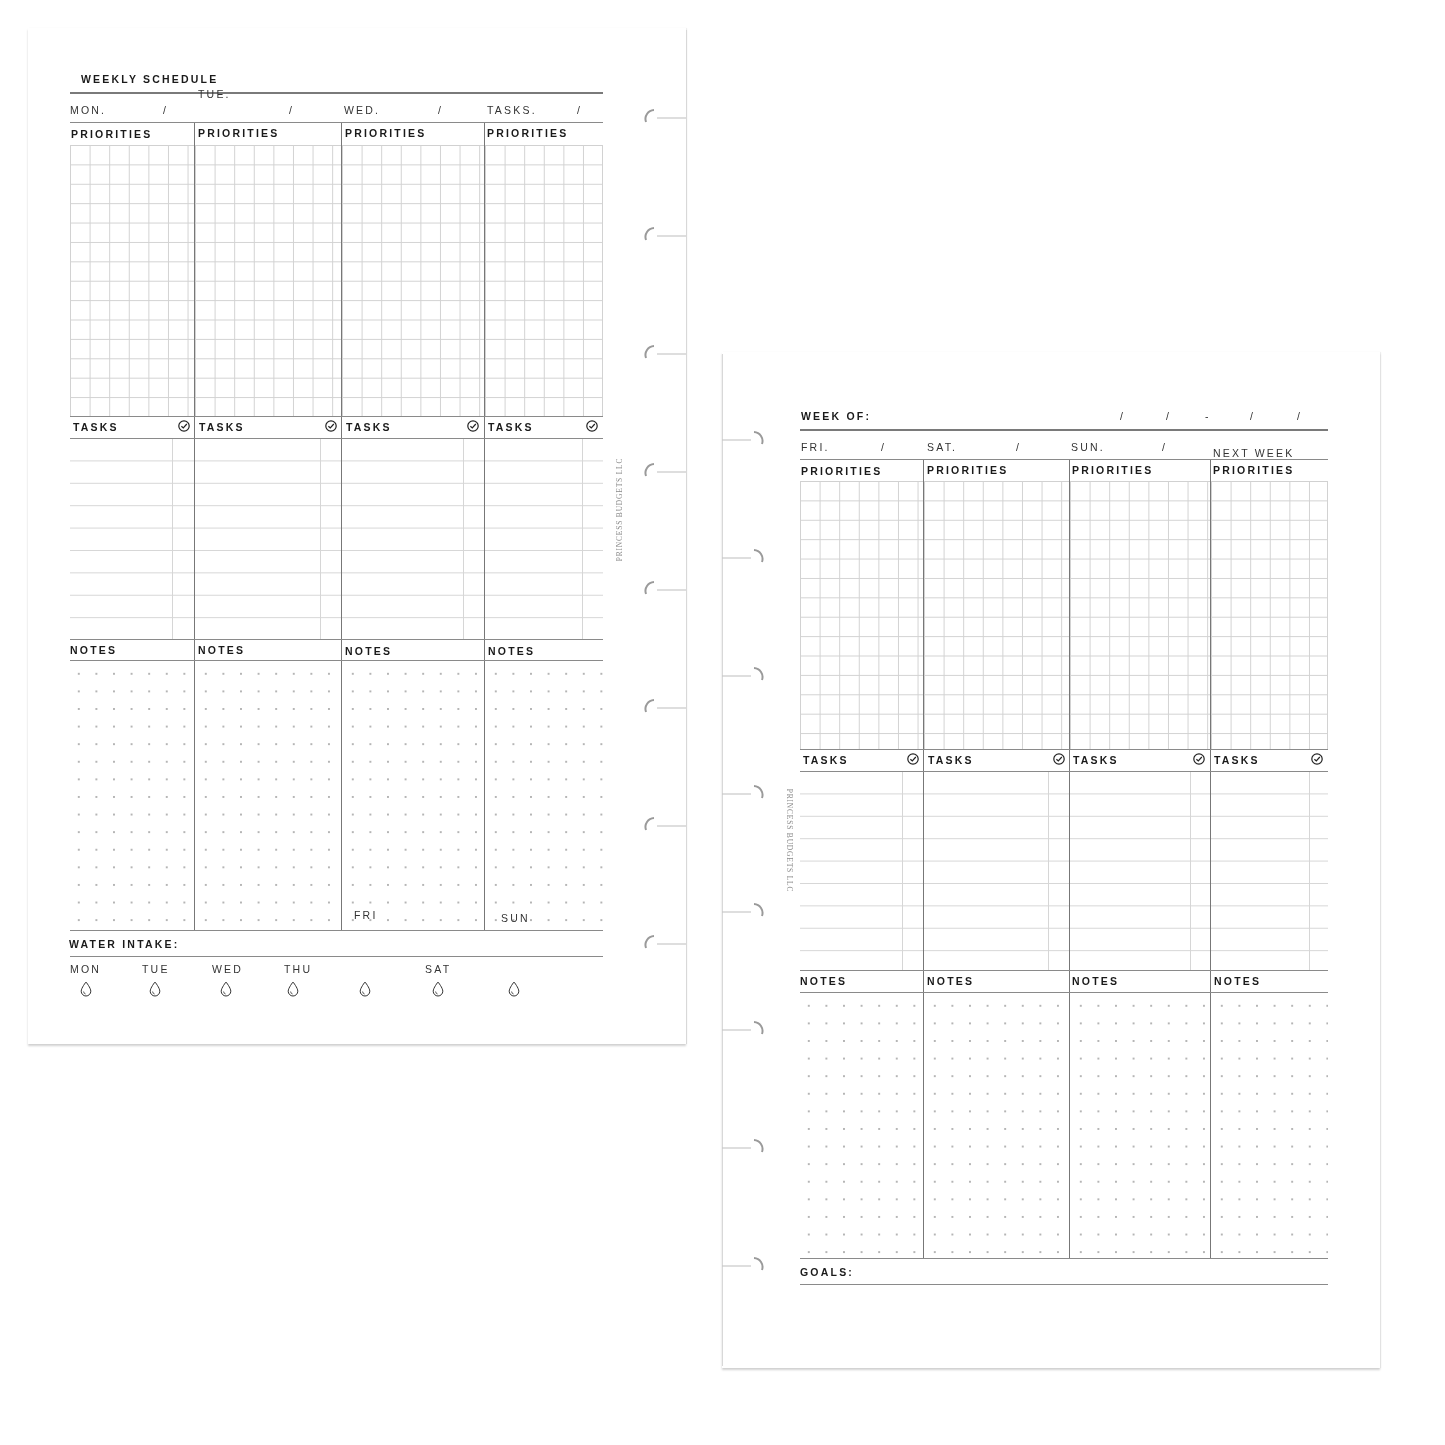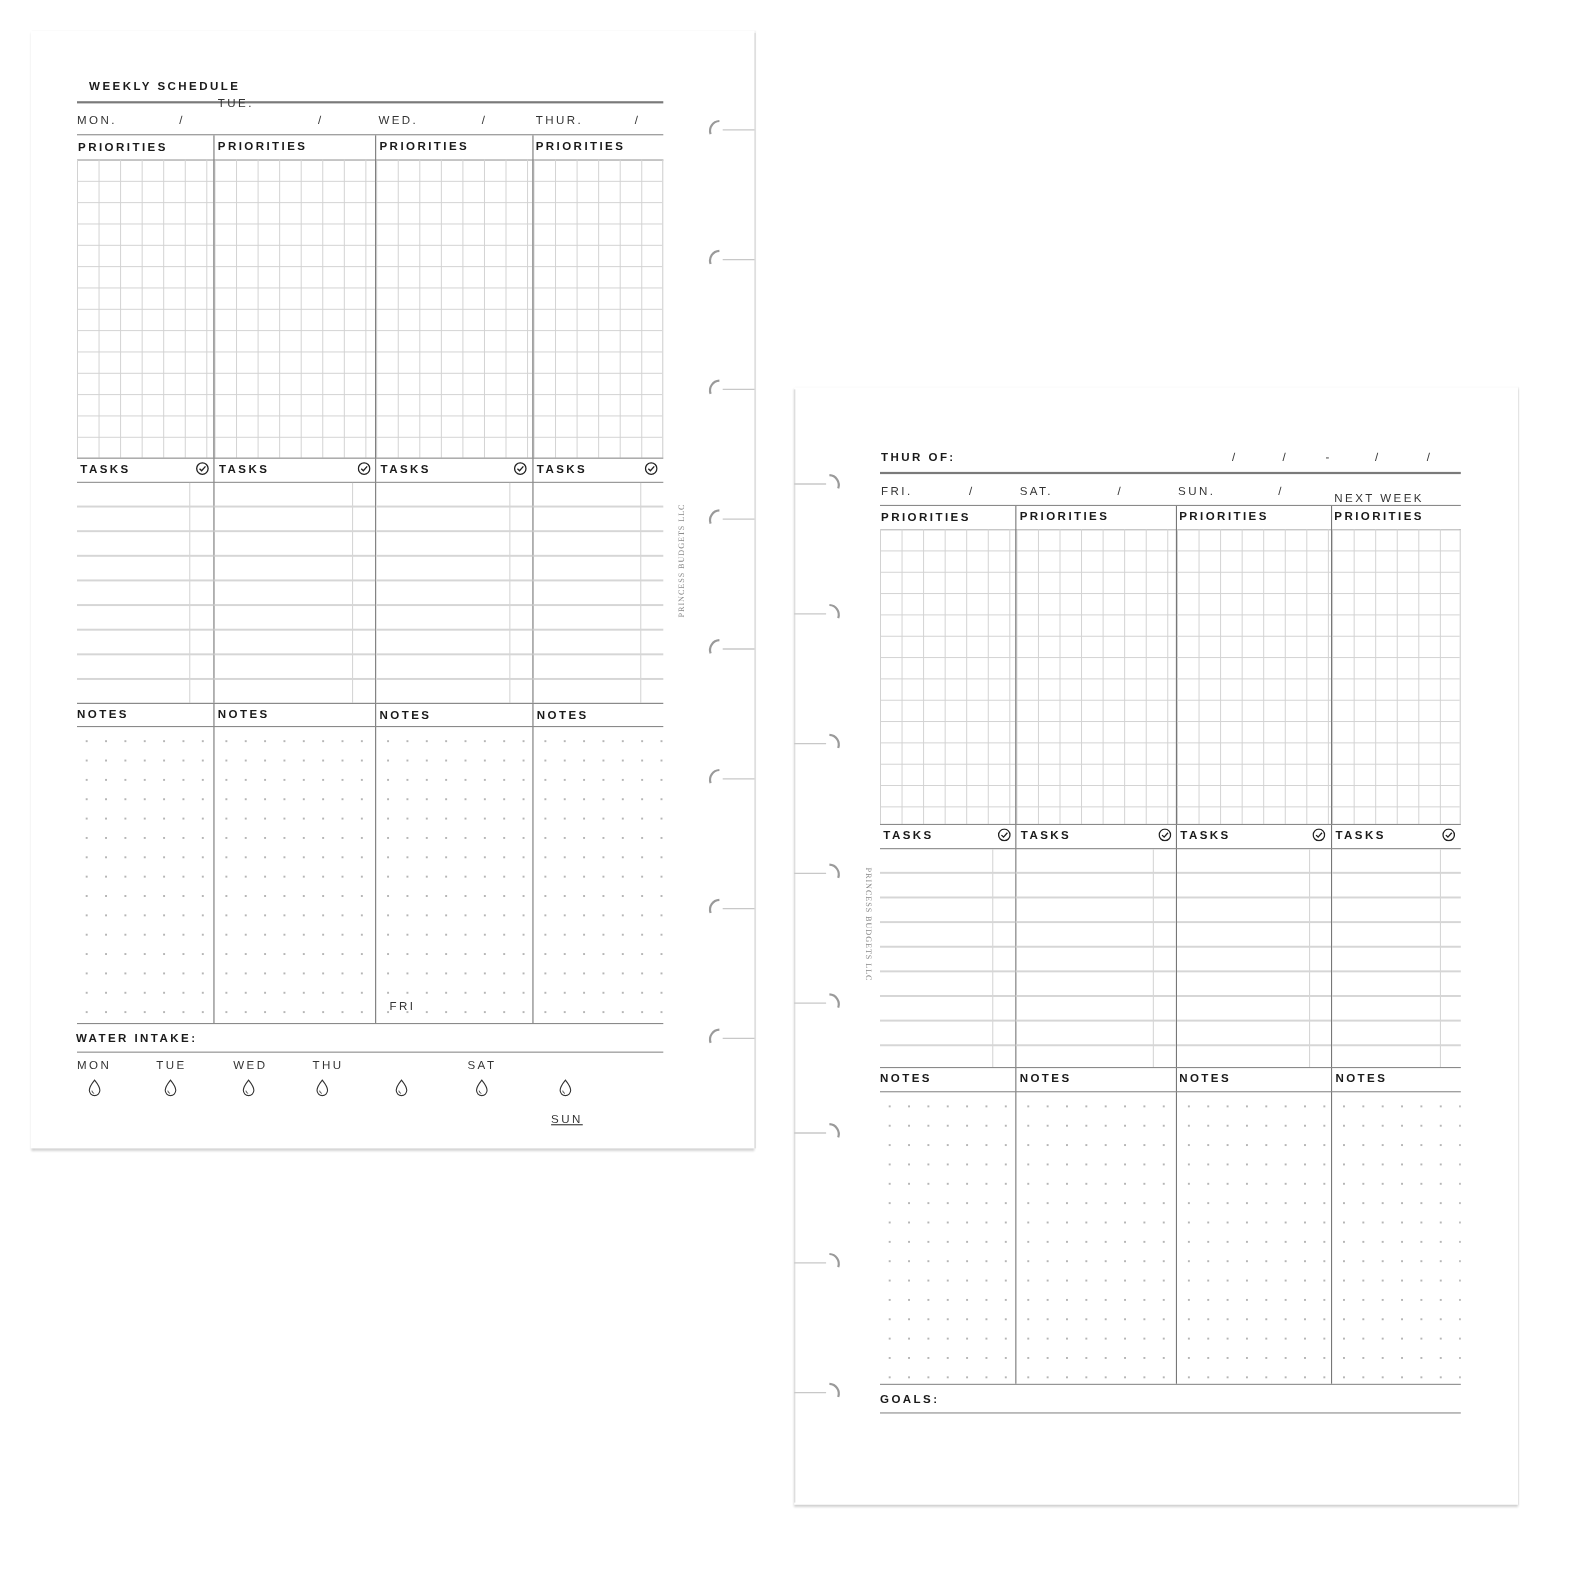--- a/index.html
+++ b/index.html
@@ -65,21 +65,21 @@
 <div class="lbl" style="left:81px; top:73px;">WEEKLY SCHEDULE</div>
 <div class="hline" style="left:70px; top:92px; width:533px;"></div>
 
 <div>
   <div class="day" style="left:70px; top:104px;">MON.</div>
   <div class="slash" style="left:163px; top:104px;">/</div>
   <div class="day" style="left:198px; top:88px;">TUE.</div>
   <div class="slash" style="left:289px; top:104px;">/</div>
   <div class="day" style="left:344px; top:104px;">WED.</div>
   <div class="slash" style="left:438px; top:104px;">/</div>
-  <div class="day" style="left:487px; top:104px;">THUR.</div>
+  <div class="day" style="left:487px; top:104px;">TASKS.</div>
   <div class="slash" style="left:577px; top:104px;">/</div>
 </div>
 <div class="hline thin" style="left:70px; top:122px; width:533px;"></div>
 
 <div class="lbl" style="left:71px; top:128px;">PRIORITIES</div>
 <div class="lbl" style="left:198px; top:127px;">PRIORITIES</div>
 <div class="lbl" style="left:345px; top:127px;">PRIORITIES</div>
 <div class="lbl" style="left:487px; top:127px;">PRIORITIES</div>
 <div class="hline thin" style="left:70px; top:145px; width:533px;"></div>
 
@@ -139,21 +139,21 @@
 
 <div class="lbl" style="left:69px; top:938px;">WATER INTAKE:</div>
 <div class="hline thin" style="left:70px; top:956px; width:533px;"></div>
 <div>
   <div class="day" style="left:70px; top:963px;">MON</div>
   <div class="day" style="left:142px; top:963px;">TUE</div>
   <div class="day" style="left:212px; top:963px;">WED</div>
   <div class="day" style="left:284px; top:963px;">THU</div>
   <div class="day" style="left:354px; top:909px;">FRI</div>
   <div class="day" style="left:425px; top:963px;">SAT</div>
-  <div class="day" style="left:501px; top:1012px;text-decoration:underline;">SUN</div>
+  <div class="day" style="left:501px; top:912px;">SUN</div>
 
   <svg class="drop-icon" style="left:80px; top:981px;" viewBox="0 0 12 16">
       <path d="M6 1 C6 1 1.2 7 1.2 10.2 A4.8 4.8 0 0 0 10.8 10.2 C10.8 7 6 1 6 1 Z" fill="none" stroke="#333" stroke-width="1"></path>
       <path d="M3.6 10.5 A2.6 2.6 0 0 0 5.6 13" fill="none" stroke="#333" stroke-width="0.8"></path>
     </svg>
   <svg class="drop-icon" style="left:149px; top:981px;" viewBox="0 0 12 16">
       <path d="M6 1 C6 1 1.2 7 1.2 10.2 A4.8 4.8 0 0 0 10.8 10.2 C10.8 7 6 1 6 1 Z" fill="none" stroke="#333" stroke-width="1"></path>
       <path d="M3.6 10.5 A2.6 2.6 0 0 0 5.6 13" fill="none" stroke="#333" stroke-width="0.8"></path>
     </svg>
   <svg class="drop-icon" style="left:220px; top:981px;" viewBox="0 0 12 16">
@@ -201,21 +201,21 @@
         <line x1="4" y1="256" x2="33" y2="256"></line>
       <line x1="4" y1="374" x2="33" y2="374"></line>
         <line x1="4" y1="492" x2="33" y2="492"></line>
         <line x1="4" y1="610" x2="33" y2="610"></line>
       <line x1="4" y1="728" x2="33" y2="728"></line>
         <line x1="4" y1="846" x2="33" y2="846"></line>
     </g>
   </svg>
 </div>
 
-<div class="lbl" style="left:801px; top:410px;">THUR OF:</div>
+<div class="lbl" style="left:801px; top:410px;">WEEK OF:</div>
 <div>
   <div class="slash" style="left:1120px; top:410px;">/</div>
   <div class="slash" style="left:1166px; top:410px;">/</div>
   <div class="slash" style="left:1205px; top:410px;">-</div>
   <div class="slash" style="left:1250px; top:410px;">/</div>
   <div class="slash" style="left:1297px; top:410px;">/</div>
 </div>
 <div class="hline" style="left:800px; top:429px; width:528px;"></div>
 
 <div>

